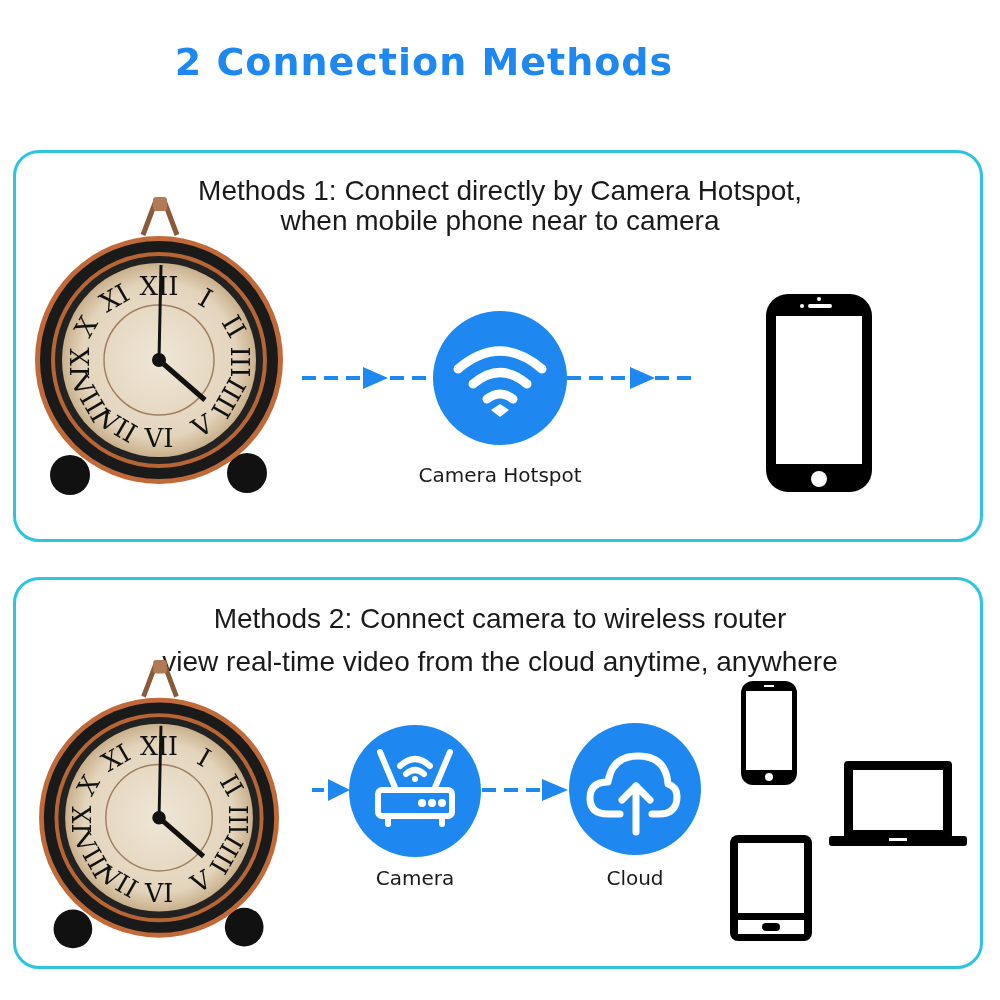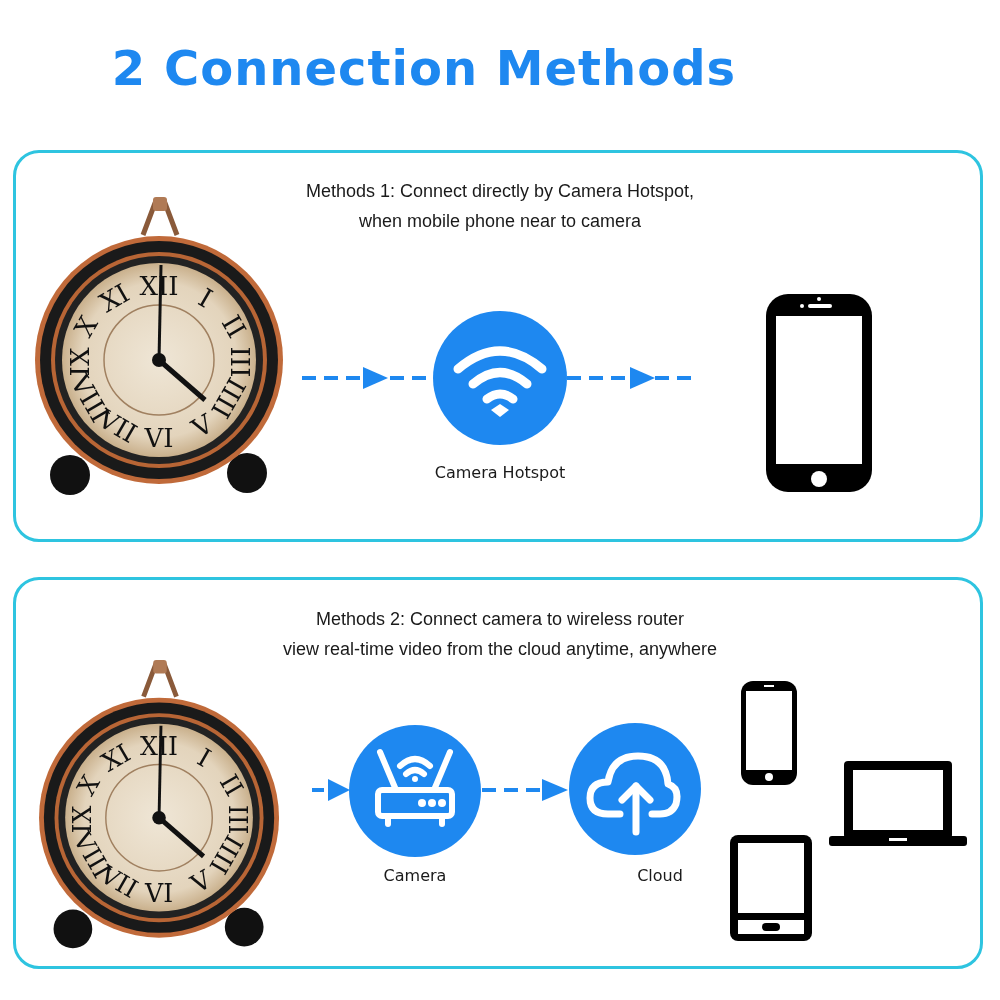--- a/index.html
+++ b/index.html
@@ -1,22 +1,22 @@
 <!DOCTYPE html>
 <html><head>
 <meta charset="utf-8">
 <style>
   html, body { margin:0; padding:0; background:#ffffff; }
   body { width:1000px; height:1000px; position:relative; overflow:hidden; font-family:"DejaVu Sans", sans-serif; }
-  .title { position:absolute; left:0; top:40px; width:848px; text-align:center; color:#1e88f0; font-size:48px; font-weight:bold; letter-spacing:1px; }
+  .title { position:absolute; left:0; top:40px; width:848px; text-align:center; color:#1e88f0; font-size:38px; font-weight:bold; letter-spacing:1px; }
   .box { position:absolute; left:13px; width:970px; border:3px solid #2ec4e0; border-radius:26px; box-sizing:border-box; background:#fff; }
   .box1 { top:150px; height:392px; }
   .box2 { top:577px; height:392px; }
-  .caption { position:absolute; left:0; width:100%; text-align:center; color:#1a1a1a; font-size:18px; line-height:30px; font-family:"Liberation Sans", sans-serif; }
-  .lbl { position:absolute; text-align:center; color:#1a1a1a; font-size:16px; font-family:"DejaVu Sans", sans-serif; }
+  .caption { position:absolute; left:0; width:100%; text-align:center; color:#1a1a1a; font-size:28px; line-height:30px; font-family:"Liberation Sans", sans-serif; }
+  .lbl { position:absolute; text-align:center; color:#1a1a1a; font-size:20px; font-family:"DejaVu Sans", sans-serif; }
   .abs { position:absolute; }
 </style>
 </head>
 <body>
 
 <div class="title">2 Connection Methods</div>
 
 <div class="box box1"></div>
 <div class="caption" style="top:176px;">Methods 1: Connect directly by Camera Hotspot,</div>
 <div class="caption" style="top:206px;text-align:center;">when mobile phone near to camera</div>
@@ -86,21 +86,21 @@
   <rect x="2" y="2" width="106" height="198" rx="22" fill="#000"></rect>
   <rect x="12" y="24" width="86" height="148" fill="#fff"></rect>
   <rect x="44" y="12" width="24" height="4" rx="2" fill="#fff"></rect>
   <circle cx="38" cy="14" r="2" fill="#fff"></circle>
   <circle cx="55" cy="7" r="2" fill="#fff"></circle>
   <circle cx="55" cy="187" r="8" fill="#fff"></circle>
 </svg>
 
 <div class="box box2"></div>
 <div class="caption" style="top:604px;">Methods 2: Connect camera to wireless router</div>
-<div class="caption" style="top:634px;">view real-time video from the cloud anytime, anywhere</div>
+<div class="caption" style="top:647px;">view real-time video from the cloud anytime, anywhere</div>
 
 <svg class="abs" style="left:25px; top:658px;" width="270" height="300" viewBox="0 0 270 310">
   <defs>
     <radialGradient id="face2" cx="50%" cy="50%" r="50%">
       <stop offset="0%" stop-color="#efe6d6"></stop>
       <stop offset="80%" stop-color="#e3d4bc"></stop>
       <stop offset="100%" stop-color="#c9b08c"></stop>
     </radialGradient>
   </defs>
   <path d="M118 40 L130 8 L140 8 L152 40" fill="none" stroke="#8a5a3a" stroke-width="5"></path>
@@ -159,21 +159,21 @@
   <polygon points="60,2 60,24 86,13" fill="#1e88f0"></polygon>
 </svg>
 
 <svg class="abs" style="left:568px; top:722px;" width="134" height="134" viewBox="0 0 134 134">
   <circle cx="67" cy="67" r="66" fill="#1e88f0"></circle>
   <path d="M52 92 L40 92 Q22 92 22 76 Q22 60 40 60 Q44 34 70 34 Q98 34 100 62 Q112 66 108 82 Q104 92 92 92 L84 92" fill="none" stroke="#fff" stroke-width="7" stroke-linecap="round" stroke-linejoin="round"></path>
   <line x1="68" y1="110" x2="68" y2="64" stroke="#fff" stroke-width="7" stroke-linecap="round"></line>
   <polyline points="54,78 68,64 82,78" fill="none" stroke="#fff" stroke-width="7" stroke-linecap="round" stroke-linejoin="round"></polyline>
 </svg>
 <div class="lbl" style="left:345px; top:866px; width:140px;">Camera</div>
-<div class="lbl" style="left:590px; top:866px; width:140px;">Cloud</div>
+<div class="lbl" style="left:565px; top:866px; width:140px;">Cloud</div>
 
 <svg class="abs" style="left:740px; top:680px;" width="58" height="106" viewBox="0 0 58 106">
   <rect x="1" y="1" width="56" height="104" rx="12" fill="#000"></rect>
   <rect x="6" y="11" width="46" height="79" fill="#fff"></rect>
   <rect x="24" y="5" width="10" height="2" fill="#fff"></rect>
   <circle cx="29" cy="97" r="4" fill="#fff"></circle>
 </svg>
 
 <svg class="abs" style="left:829px; top:760px;" width="138" height="88" viewBox="0 0 138 88">
   <rect x="15" y="1" width="108" height="78" rx="4" fill="#000"></rect>

